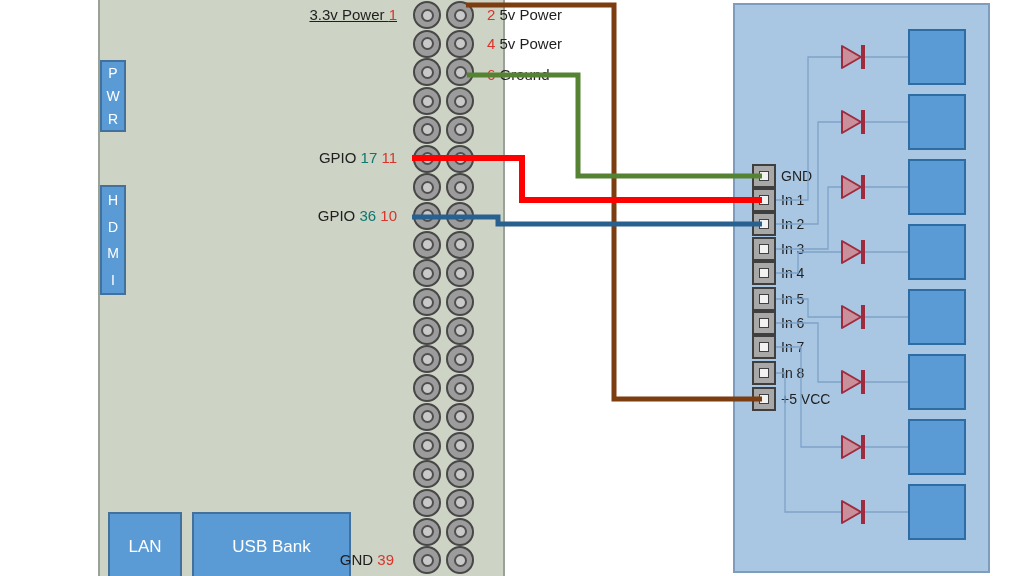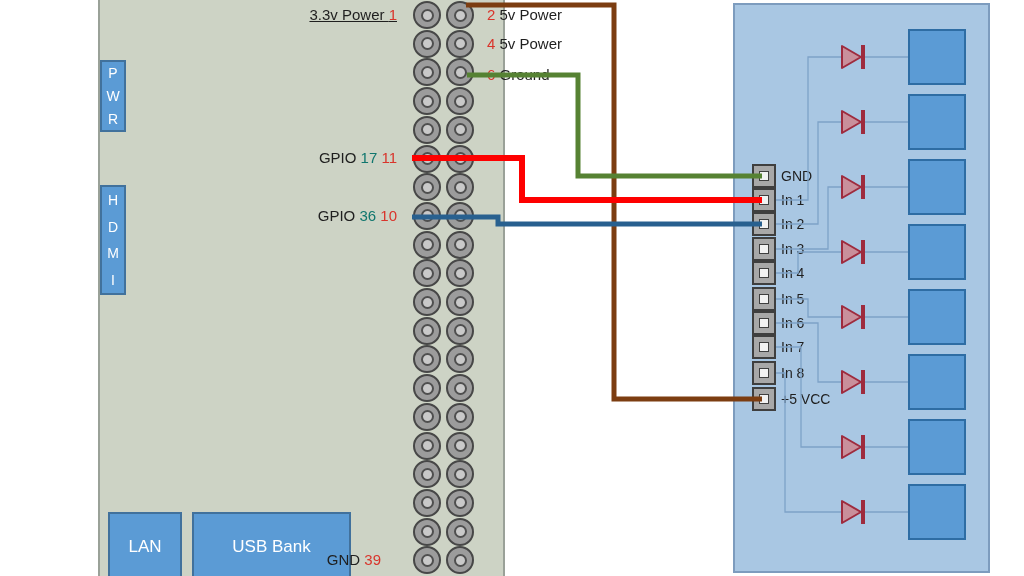--- a/index.html
+++ b/index.html
@@ -183,21 +183,21 @@
         <div class="pin-hole"></div>
       </div>
       <div class="pin-circle" style="left: 446px; top: 546.3px;">
         <div class="pin-hole"></div>
       </div>
     </div>
   <div id="pin-labels">
       <div class="pin-label align-r" style="top: 5px; left: 150px; width: 247px; text-decoration: underline;"><span class="lbl-black">3.3v Power </span><span class="lbl-red">1</span></div>
       <div class="pin-label align-r" style="top: 148px; left: 150px; width: 247px;"><span class="lbl-black">GPIO </span><span class="lbl-green">17</span><span class="lbl-red"> 11</span></div>
       <div class="pin-label align-r" style="top: 206px; left: 150px; width: 247px;"><span class="lbl-black">GPIO </span><span class="lbl-green">36</span><span class="lbl-red"> 10</span></div>
-      <div class="pin-label align-r" style="top: 550px; left: 134px; width: 247px;"><span class="lbl-black">GND </span><span class="lbl-red">39</span></div>
+      <div class="pin-label align-r" style="top: 550px; left: 147px; width: 247px;"><span class="lbl-black">GND </span><span class="lbl-red">39</span></div>
       <div class="pin-label" style="top: 5px; left: 487px;"><span class="lbl-red">2</span><span class="lbl-black"> 5v Power</span></div>
       <div class="pin-label" style="top: 34px; left: 487px;"><span class="lbl-red">4</span><span class="lbl-black"> 5v Power</span></div>
       <div class="pin-label" style="top: 65px; left: 487px;"><span class="lbl-red">6</span><span class="lbl-black"> Ground</span></div>
     </div>
 
   <div id="relay-board" class="abs"></div>
   <div id="relay-pins">
       <div class="relay-pin abs" style="left: 752px; top: 164px;">
         <div class="relay-pin-hole"></div>
       </div>

